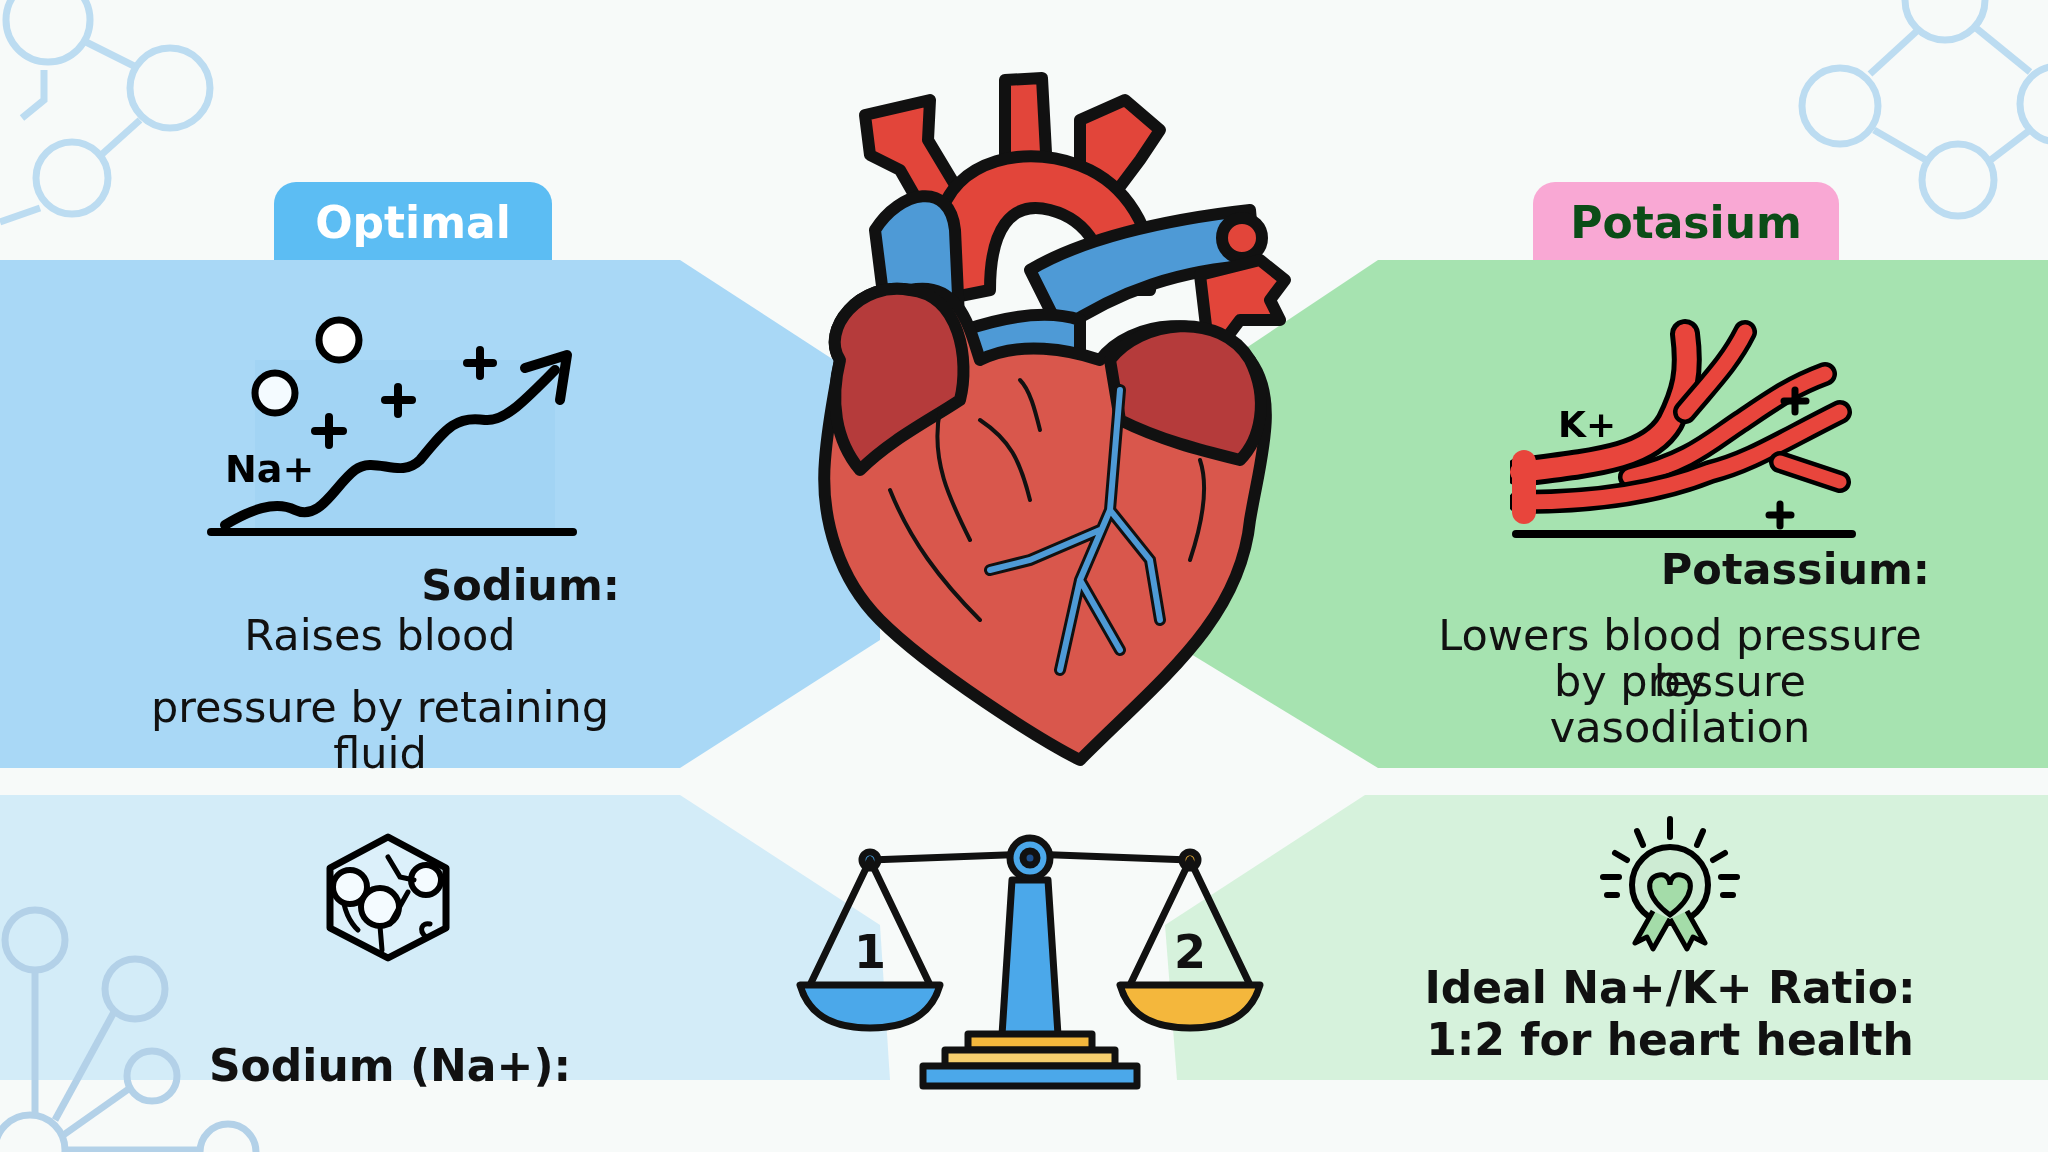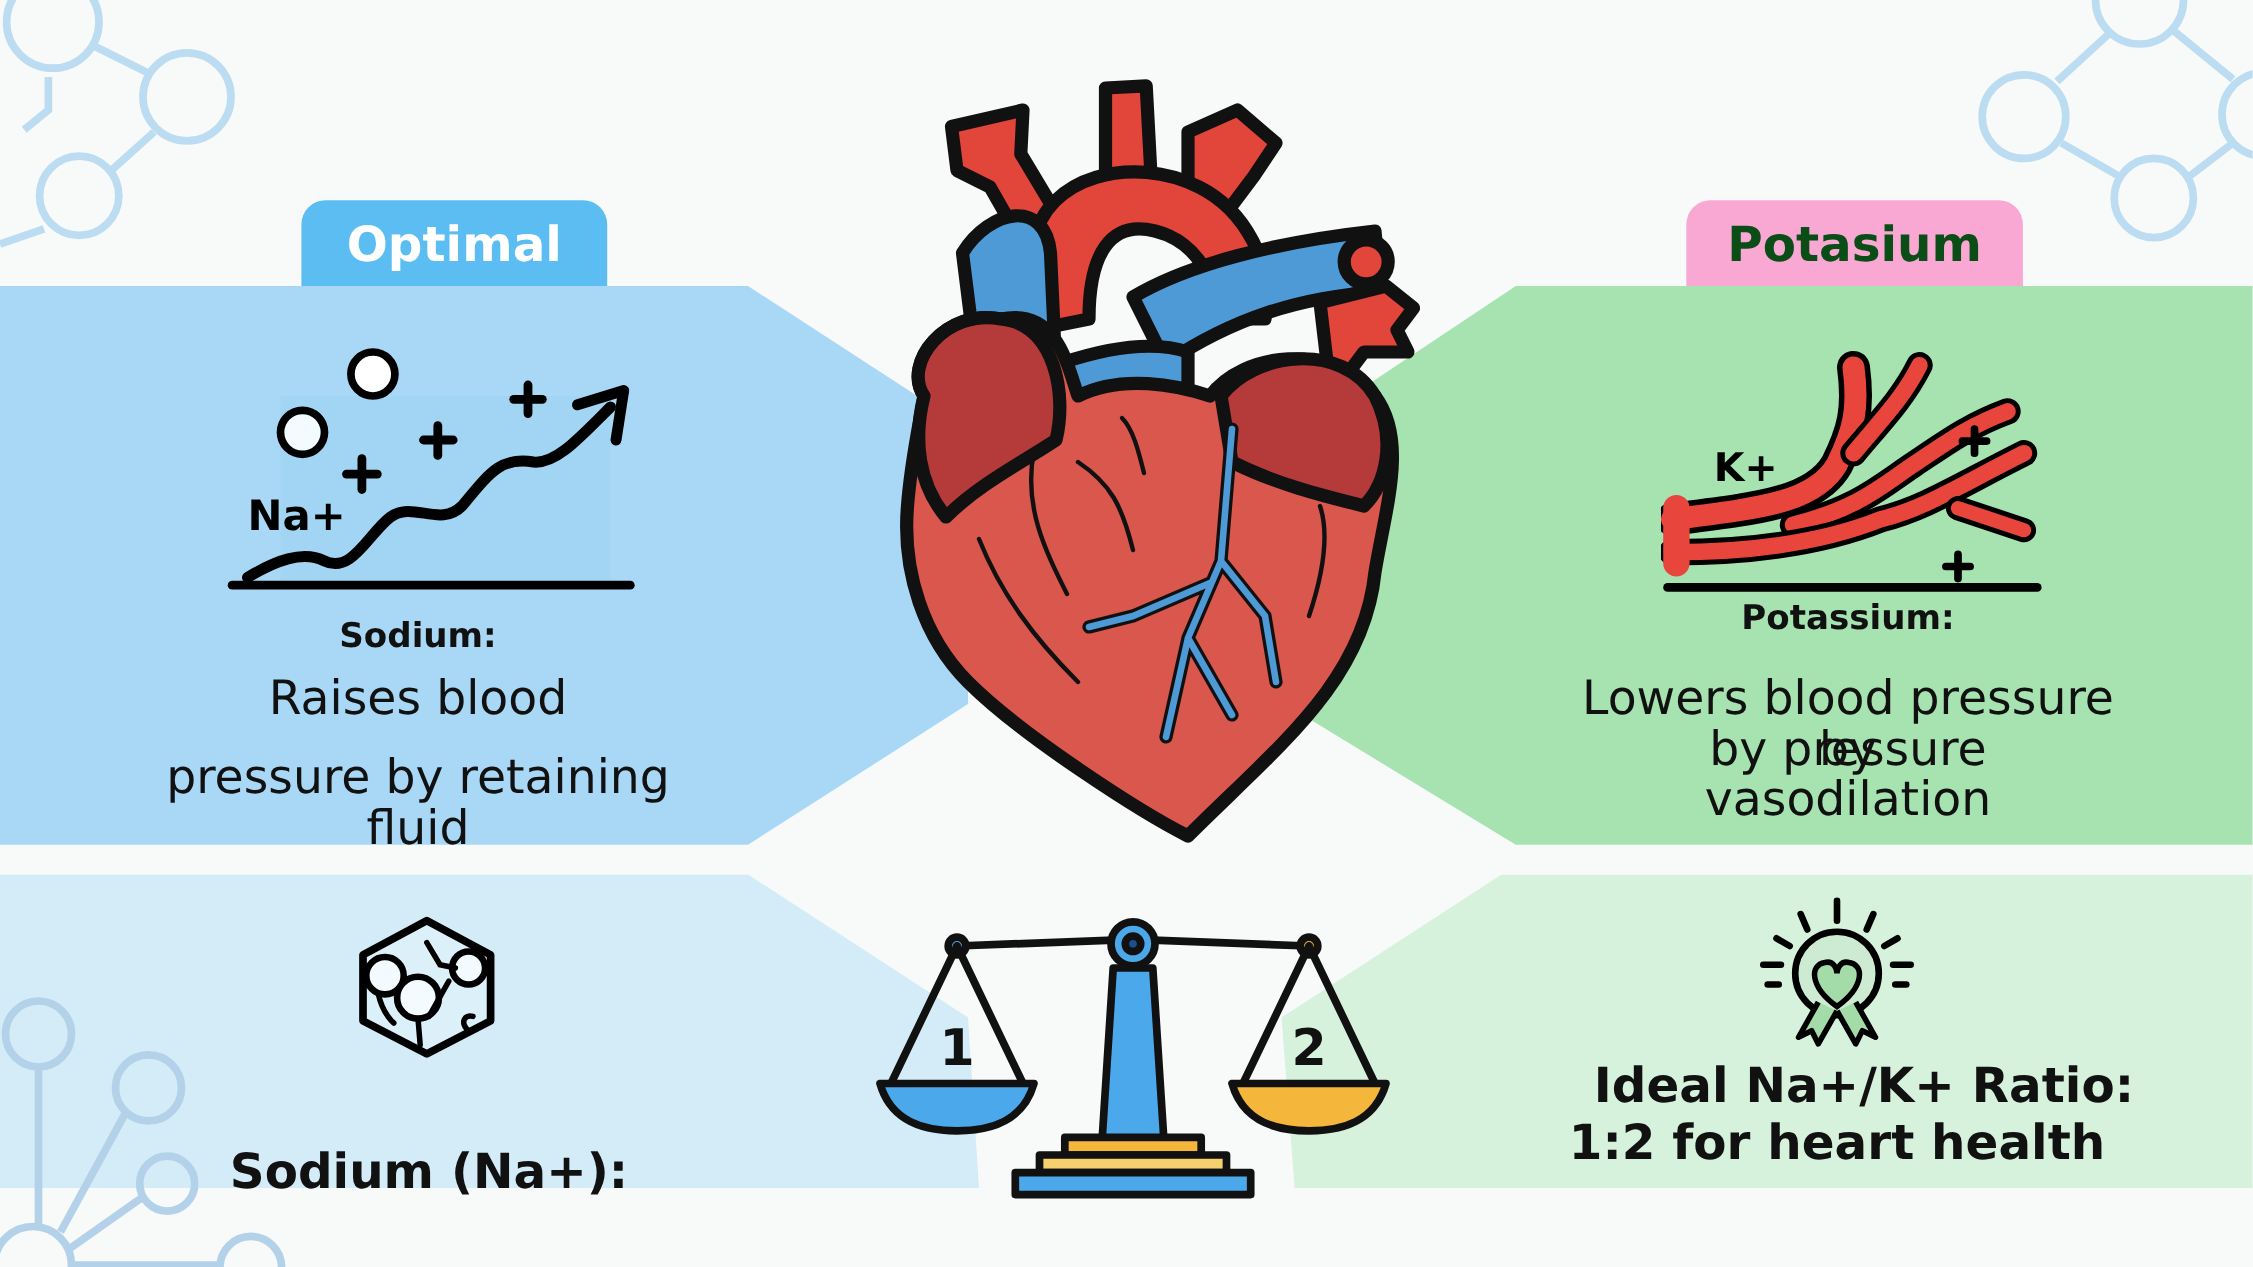--- a/index.html
+++ b/index.html
@@ -13,21 +13,21 @@
   svg { display: block; }
   .panel { position: absolute; }
   .tab {
     position: absolute; height: 80px; border-radius: 22px 22px 0 0;
     display: flex; align-items: center; justify-content: center;
     font-weight: bold; font-size: 44px;
   }
   .tab-optimal { left: 246px; top: 182px; width: 278px; background: #5cbdf3; color: #ffffff; margin-left: 28px; }
   .tab-potassium { left: 1533px; top: 182px; width: 306px; background: #f9a8d4; color: #0b4d17; }
   .txt { position: absolute; text-align: center; }
-  .title { font-weight: bold; font-size: 31px; }
+  .title { font-weight: bold; font-size: 43px; text-align: right; }
   .desc { font-size: 43px; line-height: 46px; }
   .big { font-weight: bold; font-size: 44px; line-height: 52px; }
 </style>
 </head>
 <body>
 
 <svg class="abs" style="left:0;top:0" width="240" height="230" viewBox="0 0 240 230">
   <g fill="none" stroke="#bcdcf1" stroke-width="7">
     <circle cx="48" cy="20" r="42"></circle>
     <circle cx="170" cy="88" r="40"></circle>
@@ -151,21 +151,21 @@
     <line x1="8" y1="62" x2="24" y2="62"></line>
     <line x1="142" y1="62" x2="126" y2="62"></line>
     <line x1="12" y1="80" x2="22" y2="80"></line>
     <line x1="138" y1="80" x2="128" y2="80"></line>
   </g>
   <circle cx="75" cy="70" r="38" fill="#cdebd3" stroke="#000" stroke-width="6"></circle>
   <path d="M75 100 C50 82 50 62 64 60 C72 58 75 66 75 70 C75 66 78 58 86 60 C100 62 100 82 75 100 Z" fill="#a4dca9" stroke="#000" stroke-width="5"></path>
   <path d="M58 96 L40 128 L52 122 L58 134 L75 104" fill="#a4dca9" stroke="#000" stroke-width="5" stroke-linejoin="round"></path>
   <path d="M92 96 L110 128 L98 122 L92 134 L75 104" fill="#a4dca9" stroke="#000" stroke-width="5" stroke-linejoin="round"></path>
 </svg>
-<div class="txt big" style="left:1400px;top:962px;width:540px;text-align:right;">Ideal Na+/K+ Ratio:</div>
+<div class="txt big" style="left:1400px;top:962px;width:540px;">Ideal Na+/K+ Ratio:</div>
 <div class="txt big" style="left:1400px;top:1014px;width:540px;">1:2 for heart health</div>
 
 <svg class="abs" style="left:780px;top:60px" width="520" height="730" viewBox="0 0 520 730">
 
   <g stroke="#111" stroke-width="12" stroke-linejoin="round">
     <path d="M85 55 L150 40 L148 80 L190 150 L160 180 L120 110 L90 95 Z" fill="#e2453a"></path>
     <path d="M225 20 L262 18 L268 130 L225 150 Z" fill="#e2453a"></path>
     <path d="M300 60 L345 40 L380 70 L360 100 L330 140 L300 130 Z" fill="#e2453a"></path>
 
     <path d="M160 160 C170 100 250 80 310 110 C350 130 380 180 370 230 L320 230 C330 200 310 160 270 150 C230 140 210 170 210 230 L160 240 Z" fill="#e2453a"></path>

